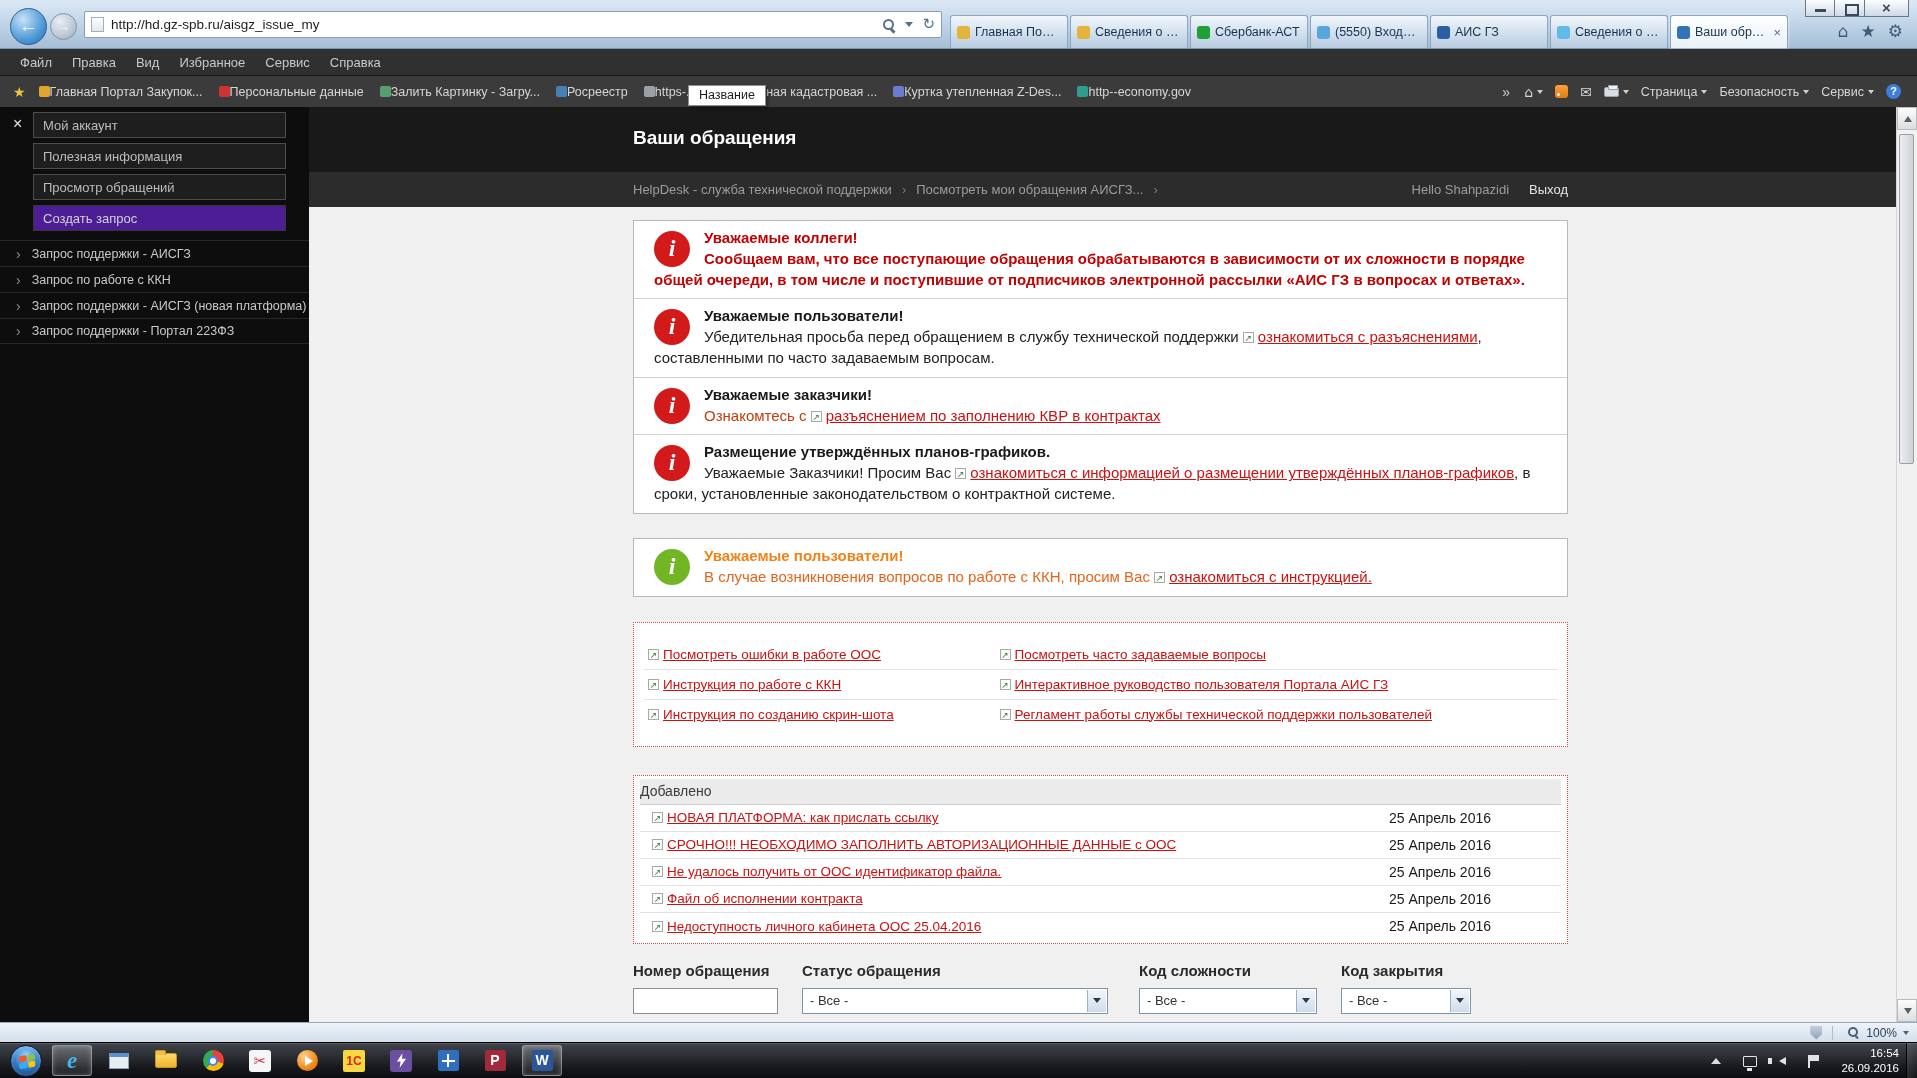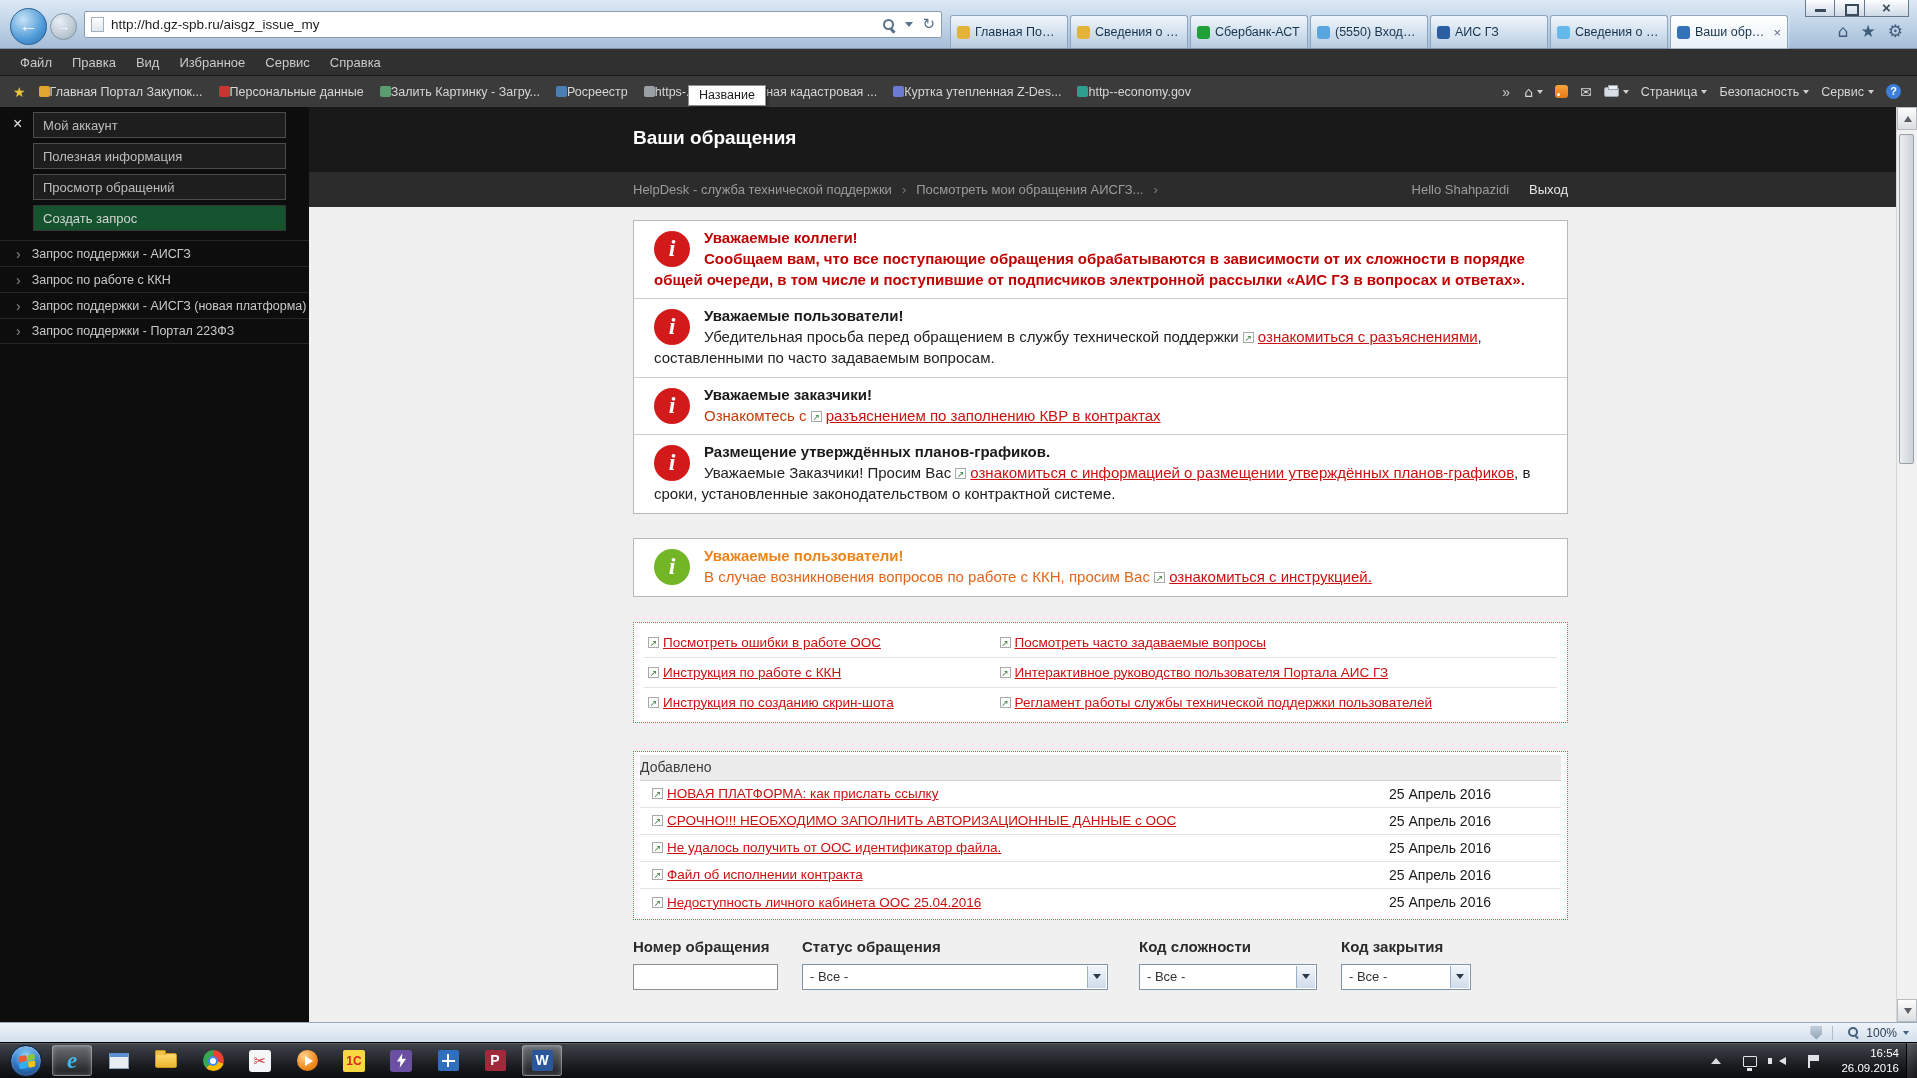--- a/index.html
+++ b/index.html
@@ -74,21 +74,21 @@
 
   #fav-tooltip { position:absolute; left:688px; top:85px; z-index:60; background:#fff; border:1px solid #8f8f8f;
     box-shadow:2px 2px 3px rgba(0,0,0,.35); padding:2px 10px 3px; font-size:12.5px; color:#1d1d1d; }
 
   
   #sidebar { position:absolute; top:107px; left:0; width:309px; bottom:56px; background:#0d0d0d; }
   .sb-close { position:absolute; left:13px; top:9px; color:#e8e8e8; font-size:16px; line-height:16px; cursor:pointer; }
   .sb-close::after { content:"×"; }
   .sb-btn { position:absolute; left:33px; width:253px; height:26px; background:#1e1e1e; border:1px solid #4c4c4c;
     color:#bcbcbc; font-size:13px; display:flex; align-items:center; padding-left:9px; cursor:pointer; }
-  .sb-btn.dark { background:#14532d; border-color:#363636; color:#d3d3d3; }
+  .sb-btn.dark { background:#4c1d95; border-color:#363636; color:#d3d3d3; }
   .sb-links { position:absolute; top:133px; left:0; right:0; }
   .sb-link { height:26px; border-top:1px solid #262626; display:flex; align-items:center; gap:11px;
     padding-left:16px; color:#c9c9c9; font-size:12.5px; cursor:pointer; }
   .sb-link:last-child { border-bottom:1px solid #262626; }
   .sb-link .chev { color:#8d8d8d; font-size:14px; }
   .sb-link .chev::after { content:"›"; }
 
   
   #main { position:absolute; top:107px; left:309px; right:21px; bottom:56px; background:#f0f0f0; overflow:hidden; }
   .main-header { height:65px; background:#191919; position:relative; }
@@ -115,21 +115,21 @@
   .notice.red .ntext { font-weight:bold; }
   .ntitle.orange { color:#ef8318; }
   .ntext.orange { color:#e2661b; }
   .rlink { color:#cc1111; text-decoration:underline; cursor:pointer; }
   .li { display:inline-block; width:11px; height:11px; border:1px solid #a9a9a9; background:#fdfdfd;
     margin-right:4px; position:relative; vertical-align:-1px; }
   .li::after { content:"↗"; position:absolute; inset:0; font-size:9px; line-height:10px; text-align:center;
     color:#3c7a3c; font-family:"DejaVu Sans",sans-serif; }
 
   #greenBox { margin-top:24px; }
-  #qlBox { margin-top:25px; background:#fff; border:1px dotted #dd4444; padding:5px 10px; }
+  #qlBox { margin-top:25px; background:#fff; border:1px dotted #dd4444; padding:17px 10px; }
   .ql-row { display:grid; grid-template-columns:38.5% 61.5%; border-bottom:1px solid #e2e2e2; }
   .ql-row:last-child { border-bottom:none; }
   .ql-cell { padding:7px 4px; font-size:13.5px; }
 
   #qBox { margin-top:28px; background:#fff; border:1px dotted #dd4444; padding:3px 6px; }
   .q-head { display:flex; background:#ebebeb; border-bottom:1px solid #cfcfcf; height:26px; align-items:center; font-size:14px; color:#3c3c3c; }
   .q-head .c1 { flex:1; padding-left:22px; }
   .q-head .c2 { width:172px; }
   .q-row { display:flex; align-items:center; height:27px; border-bottom:1px solid #e3e3e3; font-size:13.5px; }
   .q-row:last-child { border-bottom:none; }

